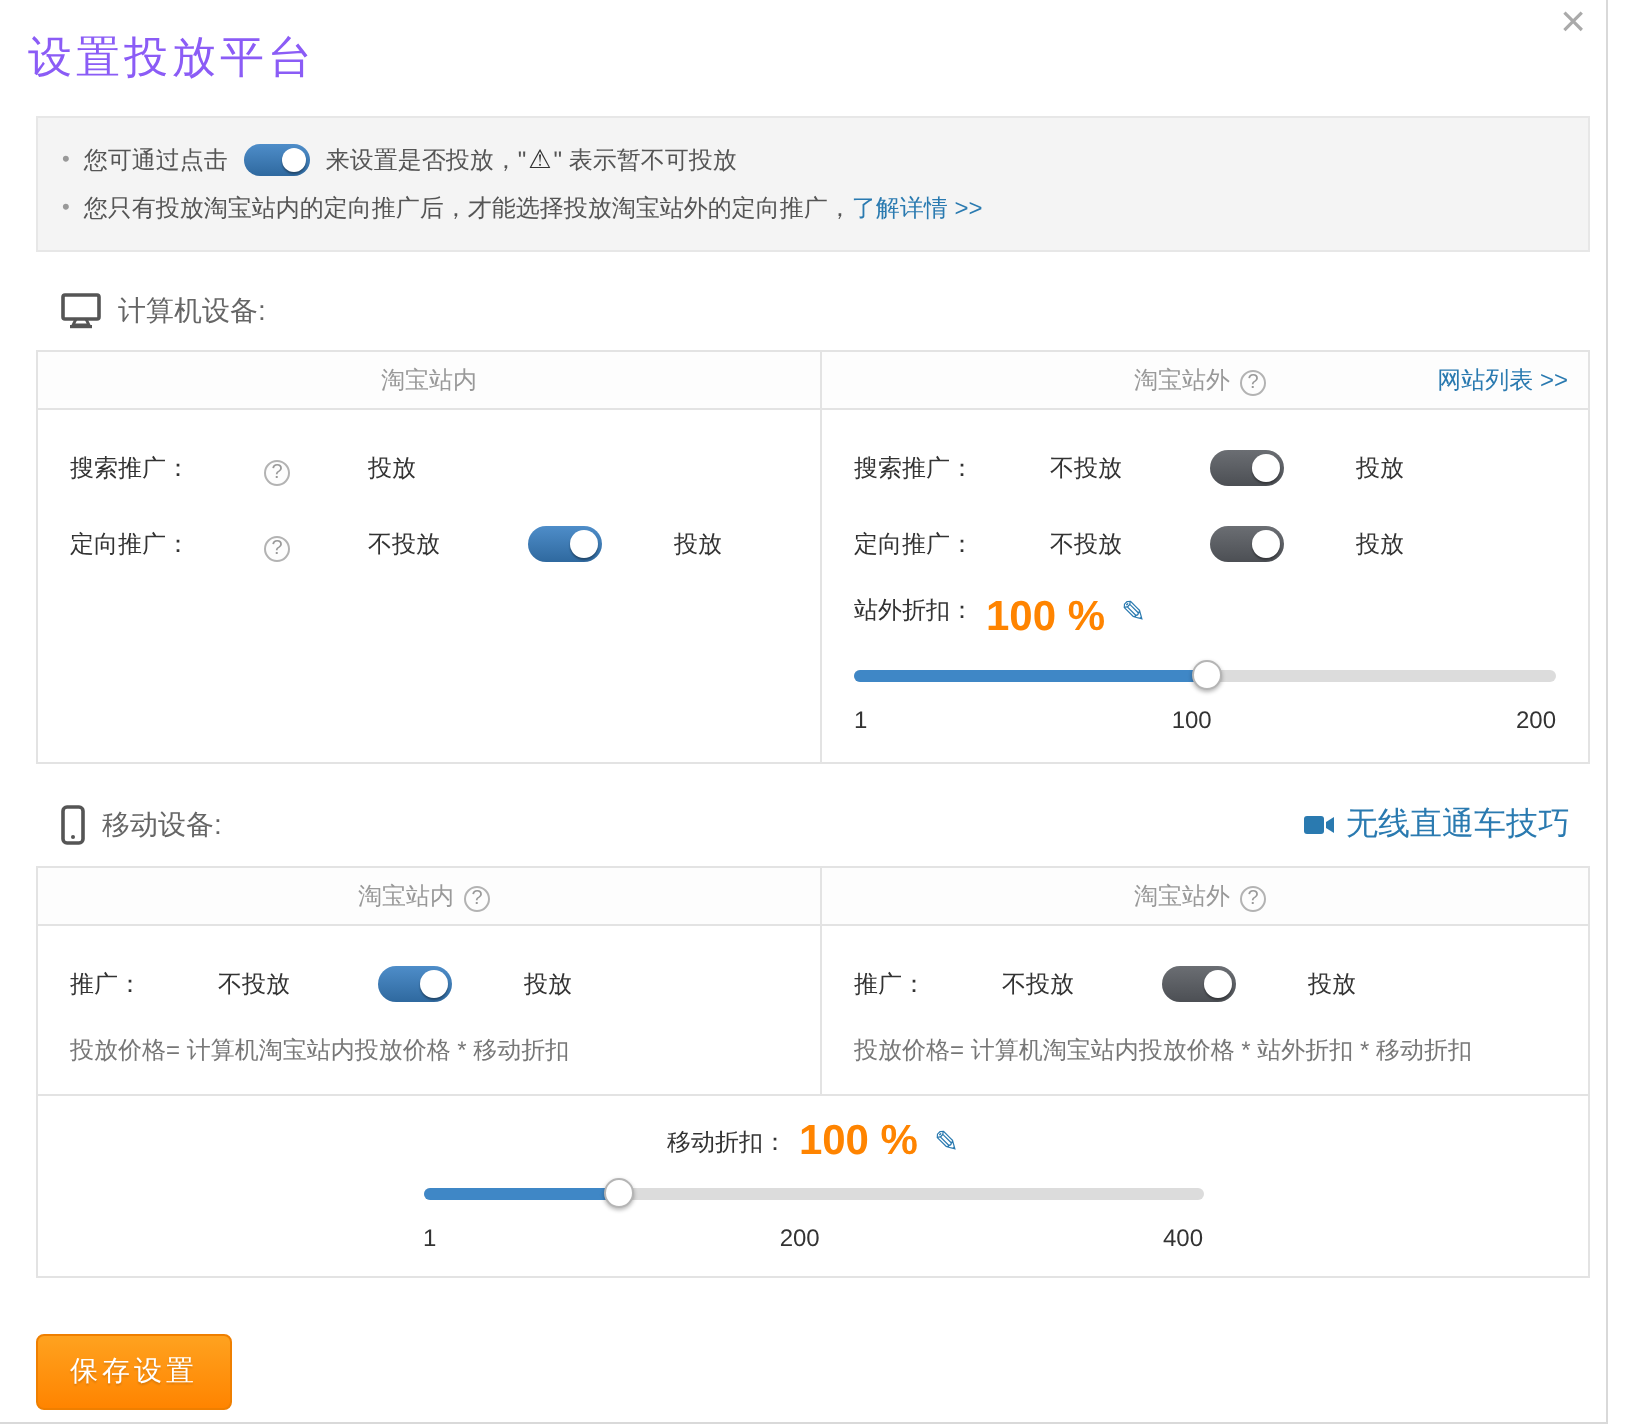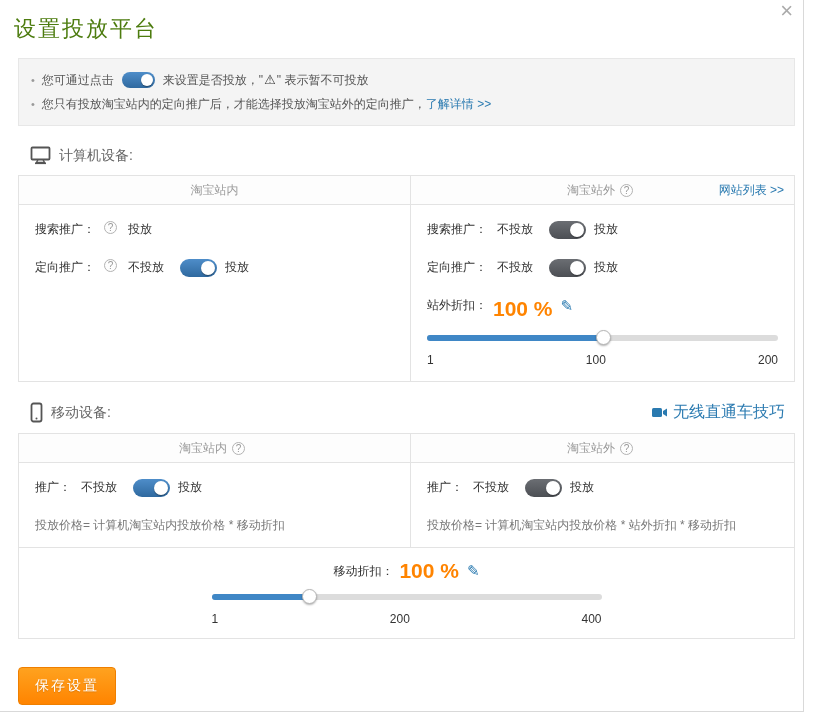--- a/index.html
+++ b/index.html
@@ -5,21 +5,21 @@
   * { margin:0; padding:0; box-sizing:border-box; }
   html,body { background:#fff; }
   body {
     width:819px; height:714px; position:relative; overflow:hidden;
     font-family:"Liberation Sans","DejaVu Sans",sans-serif;
     font-size:12px; color:#333;
   }
   .dialog { position:absolute; left:0; top:0; width:804px; height:712px;
     background:#fff; border-right:1px solid #d9d9d9; border-bottom:1px solid #d9d9d9; }
   .close { position:absolute; top:0px; right:10px; font-size:22px; color:#aaa; cursor:pointer; line-height:22px; }
-  .title { font-size:22px; color:#4d7c0f; font-weight:normal; padding:14px 0 0 14px; letter-spacing:2px; }
+  .title { font-size:22px; color:#8b5cf6; font-weight:normal; padding:14px 0 0 14px; letter-spacing:2px; }
 
   .notice { margin:14px 8px 0 18px; background:#f4f4f4; border:1px solid #e7e7e7;
     padding:9px 12px; color:#555; }
   .notice-line { line-height:24px; display:flex; align-items:center; flex-wrap:wrap; }
   .bullet { color:#999; margin-right:7px; font-size:11px; }
   .warn { color:#333; font-size:13px; margin:0 1px; }
 
   .link { color:#2a7ab0; text-decoration:none; cursor:pointer; }
 
   
@@ -42,21 +42,21 @@
   .head-right-link { margin-left:auto; display:flex; align-items:center; gap:5px; font-size:16px;padding-left:24px; }
 
   .table { margin:0 8px 0 18px; border:1px solid #e3e3e3; }
   .t-head { display:flex; border-bottom:1px solid #e3e3e3; background:#fdfdfd; }
   .t-head .cell { height:28px; line-height:28px; text-align:center; color:#999; position:relative; }
   .t-body { display:flex; }
   .c-left  { width:391px; flex:none; }
   .c-right { flex:1; border-left:1px solid #e3e3e3; }
   .t-body .cell { padding:16px 16px 14px 16px; }
 
-  .ctrl-row { display:flex; align-items:flex-start; height:22px; margin-bottom:16px; }
+  .ctrl-row { display:flex; align-items:flex-end; height:22px; margin-bottom:16px;gap:28px; }
   .ctrl-row .lbl { color:#333; margin-right:4px; }
   .ctrl-row .val { color:#333; margin-right:8px; }
   .site-list { position:absolute; right:10px; top:0; }
 
   .formula { color:#777; margin:4px 0 16px 0; line-height:16px; }
   .discount-row { display:flex; align-items:flex-start; height:20px; margin-bottom:18px; }
   .discount-val { color:#ff8400; font-weight:bold; font-size:21px; margin:0 8px 0 6px; }
   .edit { color:#2a7ab0; font-size:15px; cursor:pointer; }
 
   .slider-track { position:relative; height:6px; background:#dcdcdc; border-radius:3px; cursor:pointer; }

